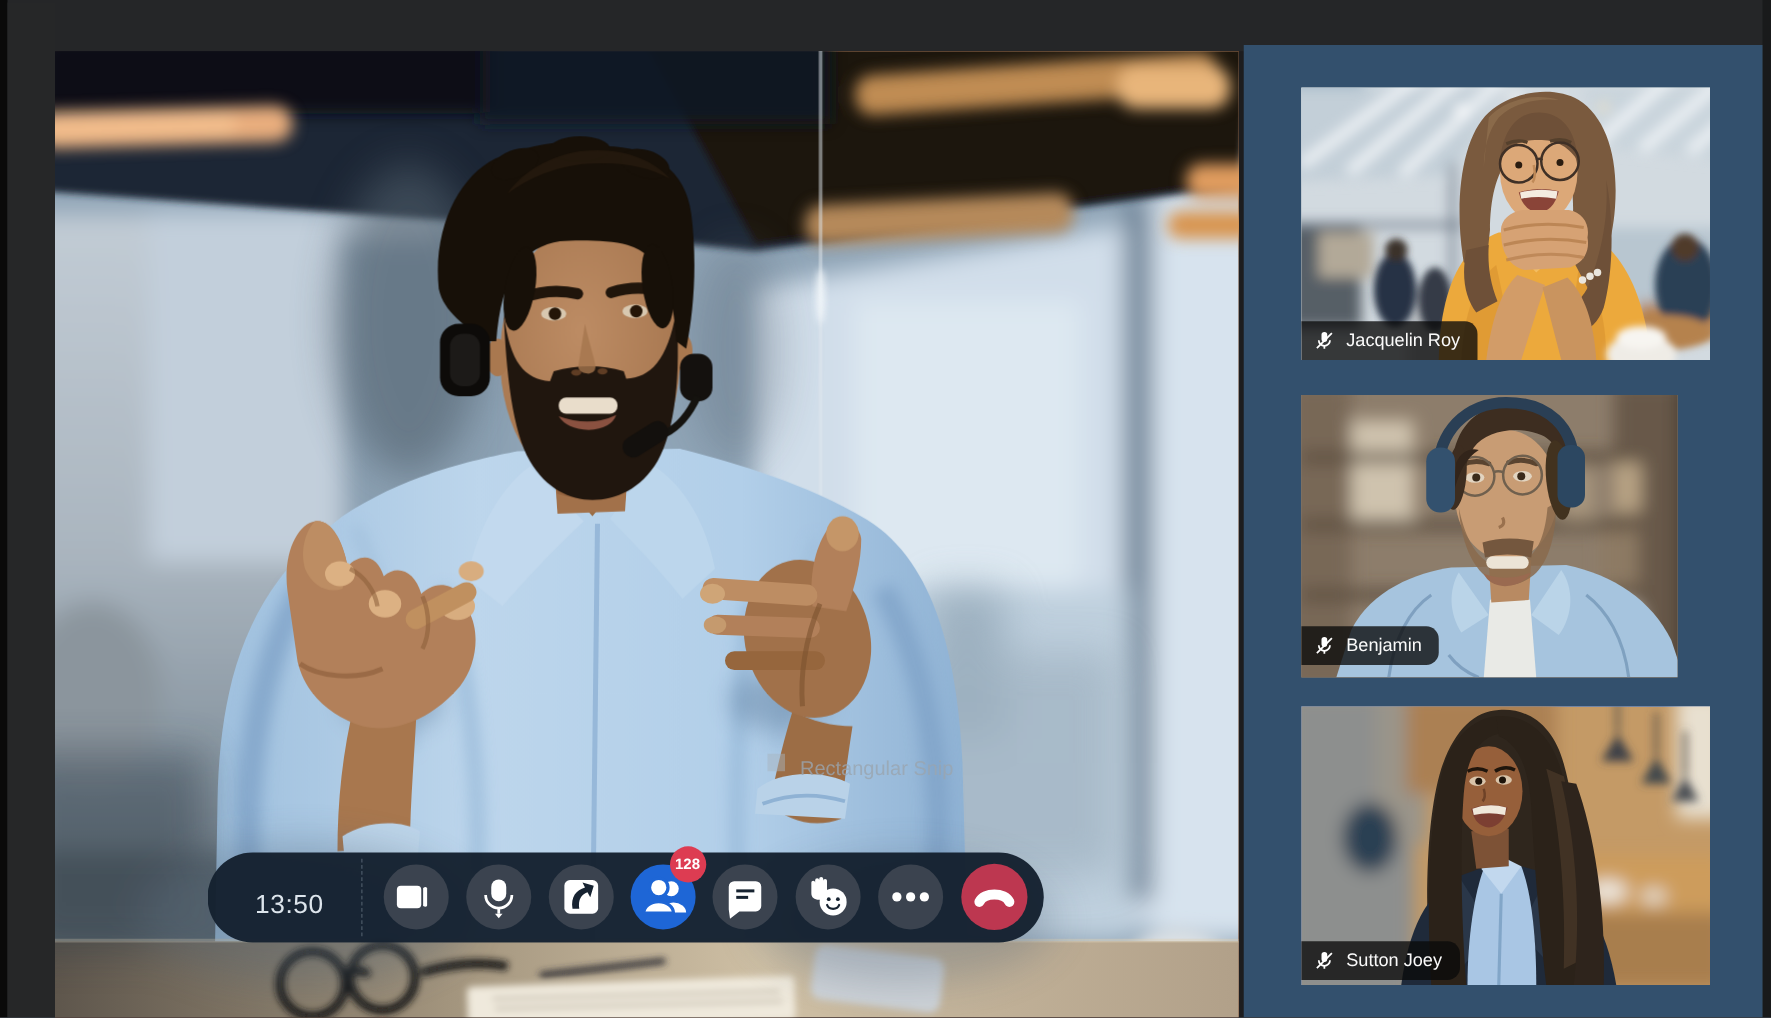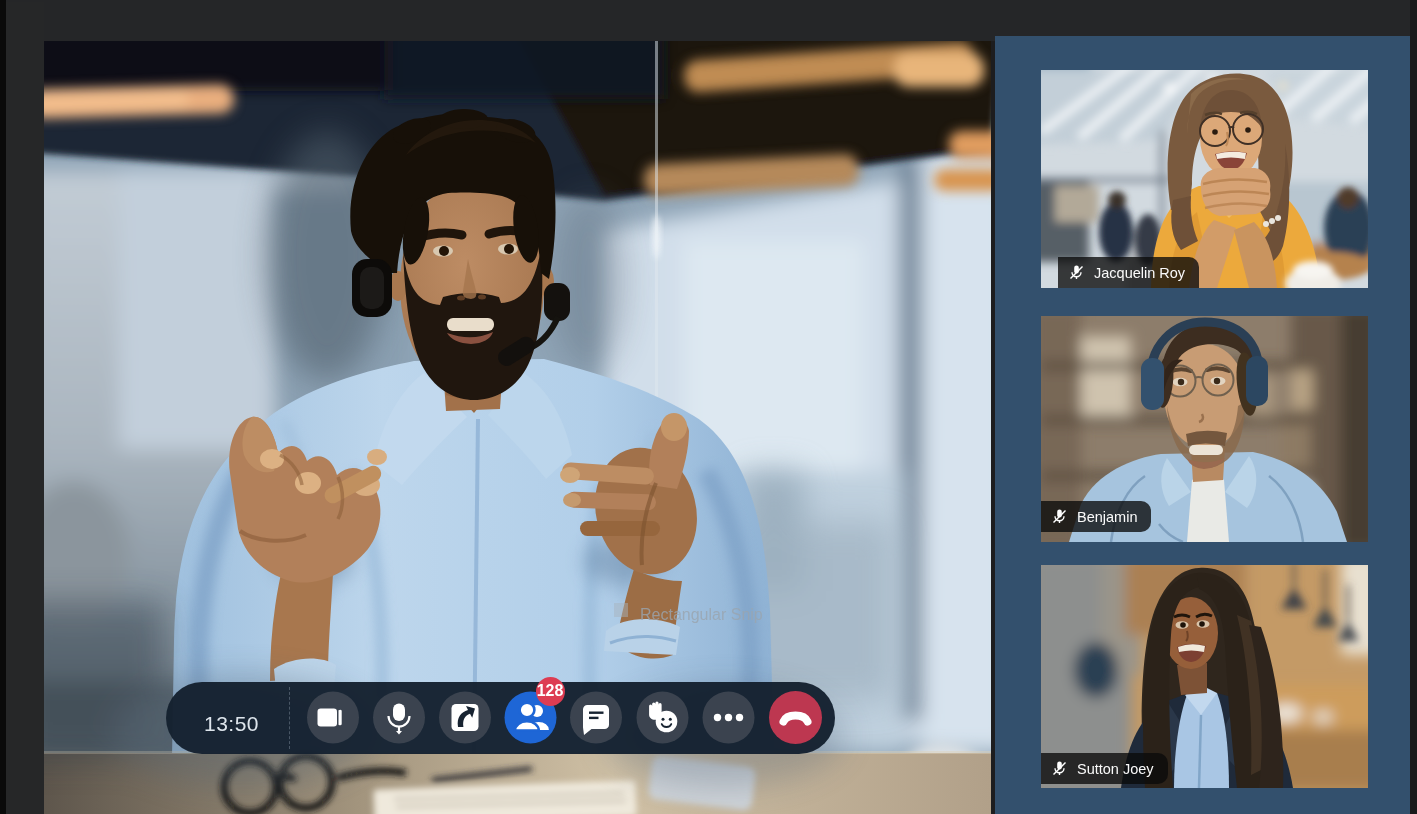--- a/index.html
+++ b/index.html
@@ -312,31 +312,31 @@
             <circle cx="231" cy="151" r="3"></circle>
             <circle cx="237" cy="148" r="3"></circle>
           </g>
 </g>
 <g filter="url(#q3)">
 <ellipse cx="272" cy="214" rx="28" ry="17" fill="#efece6"></ellipse>
 <ellipse cx="272" cy="200" rx="20" ry="9" fill="#f7f5f1"></ellipse>
 </g>
 </svg>
 
-<div class="tag" style="left:17px;bottom:0;border-radius:0 10px 0 0"><svg width="17" height="17" viewBox="0 0 17 17">
+<div class="tag" style="left:0;bottom:0;border-radius:0 10px 0 0"><svg width="17" height="17" viewBox="0 0 17 17">
           <g stroke="#fff" fill="none" stroke-width="1.4">
             <rect x="6.2" y="1.5" width="4.6" height="8" rx="2.3" fill="#fff" stroke="none"></rect>
             <path d="M4 8.2 a4.5 4.5 0 0 0 9 0"></path>
             <path d="M8.5 12.8 V15"></path>
             <path d="M2.5 14.5 L14.5 2.5"></path>
           </g>
         </svg>Jacquelin Roy</div>
 </div>
 
-<div class="abs" style="left:1041px;top:316px;width:327px;height:226px;overflow:hidden;background:#8d7d6d">
+<div class="abs" style="left:1041px;top:316px;width:301px;height:226px;overflow:hidden;background:#8d7d6d">
 <svg width="327" height="226" viewBox="0 0 327 226">
 <defs>
 <filter id="w4" x="-50%" y="-50%" width="200%" height="200%">
             <feGaussianBlur stdDeviation="4"></feGaussianBlur>
           </filter>
 <filter id="w7" x="-60%" y="-60%" width="220%" height="220%">
             <feGaussianBlur stdDeviation="7"></feGaussianBlur>
           </filter>
 </defs>
 <rect width="327" height="226" fill="#8d7d6b"></rect>
@@ -532,13 +532,13 @@
 <path d="M-0.8 6.5 a5 4.2 0 0 0 9.6 0" fill="none" stroke="#172331" stroke-width="1.8" stroke-linecap="round"></path>
 </g>
 <g fill="#fff">
 <circle cx="551.5" cy="35.5" r="3.7"></circle>
           <circle cx="562.5" cy="35.5" r="3.7"></circle>
           <circle cx="573.5" cy="35.5" r="3.7"></circle>
 </g>
 <path d="M617.5 39.5 C621 31.5 638 31.5 641.5 39.5" fill="none" stroke="#fff" stroke-width="8" stroke-linecap="round"></path>
 </svg>
 </div>
-<div class="abs" style="left:535.5px;top:676.5px;width:29px;height:29px;border-radius:50%;background:#dd3c52;color:#fff;font-size:16px;font-weight:bold;display:flex;align-items:center;justify-content:center;font-family:'Liberation Sans',sans-serif">128</div>
+<div class="abs" style="left:535.5px;top:676.5px;width:29px;height:29px;border-radius:50%;background:#dd3c52;color:#fff;font-size:12px;font-weight:bold;display:flex;align-items:center;justify-content:center;font-family:'Liberation Sans',sans-serif">128</div>
 </div>
 </body></html>

